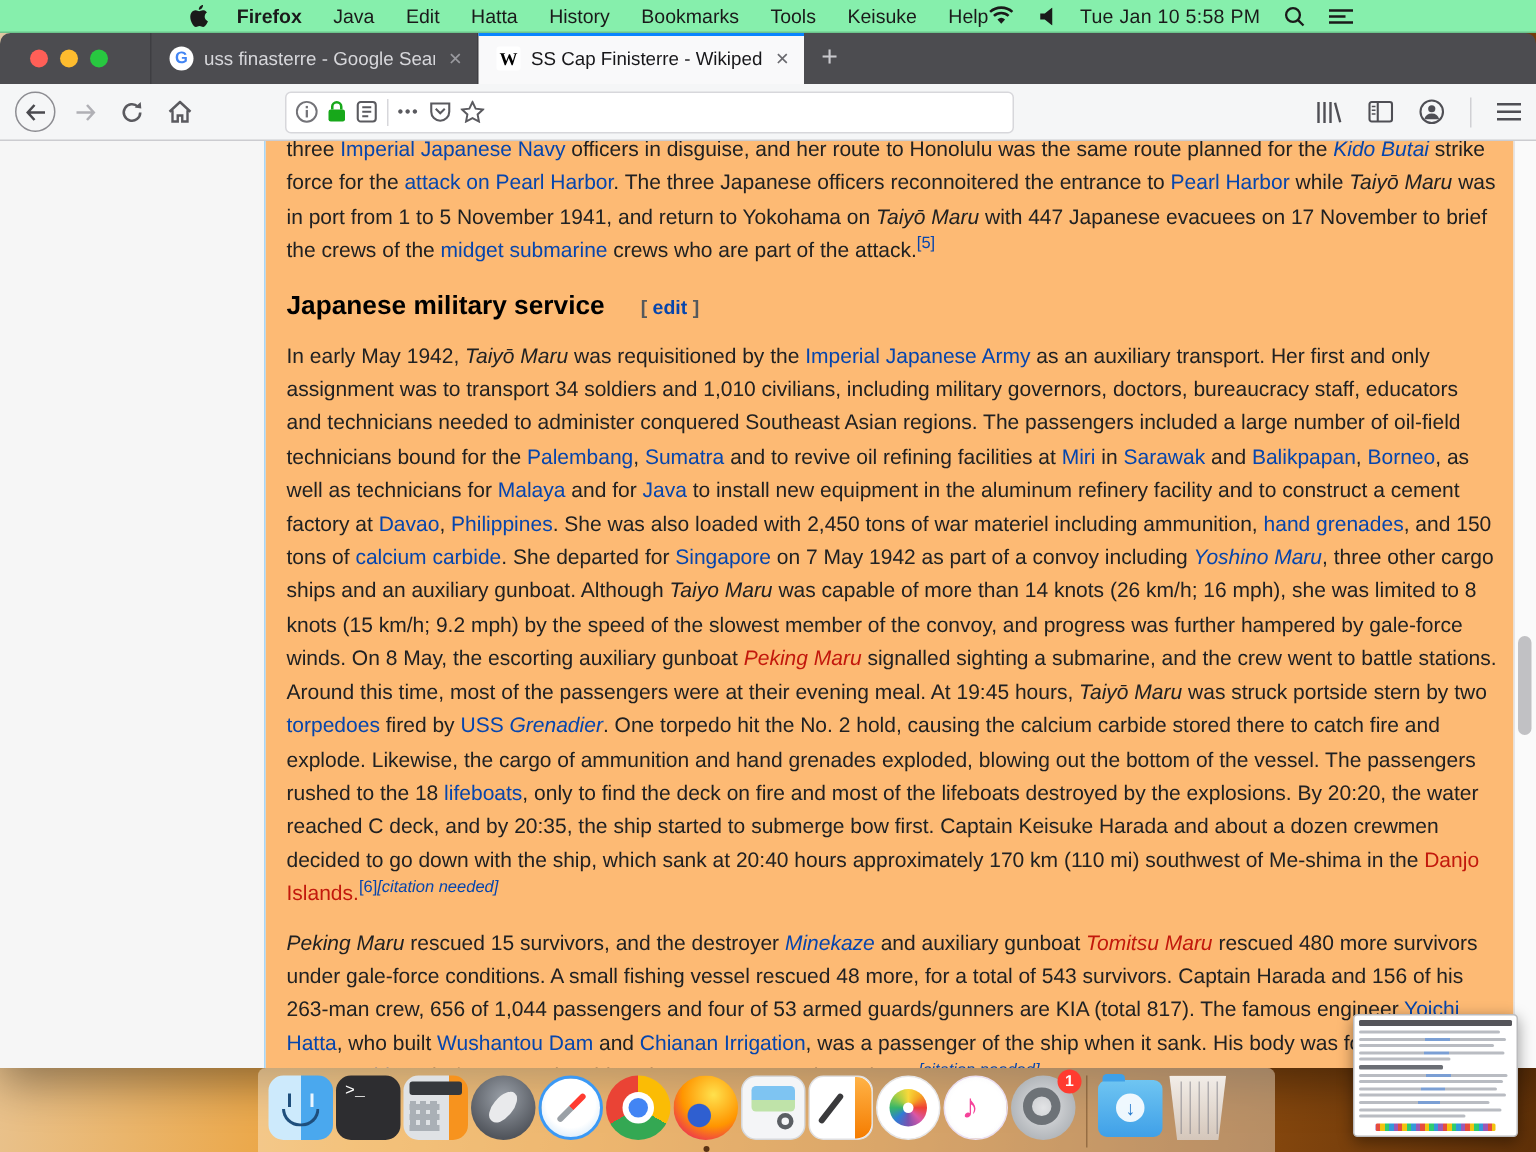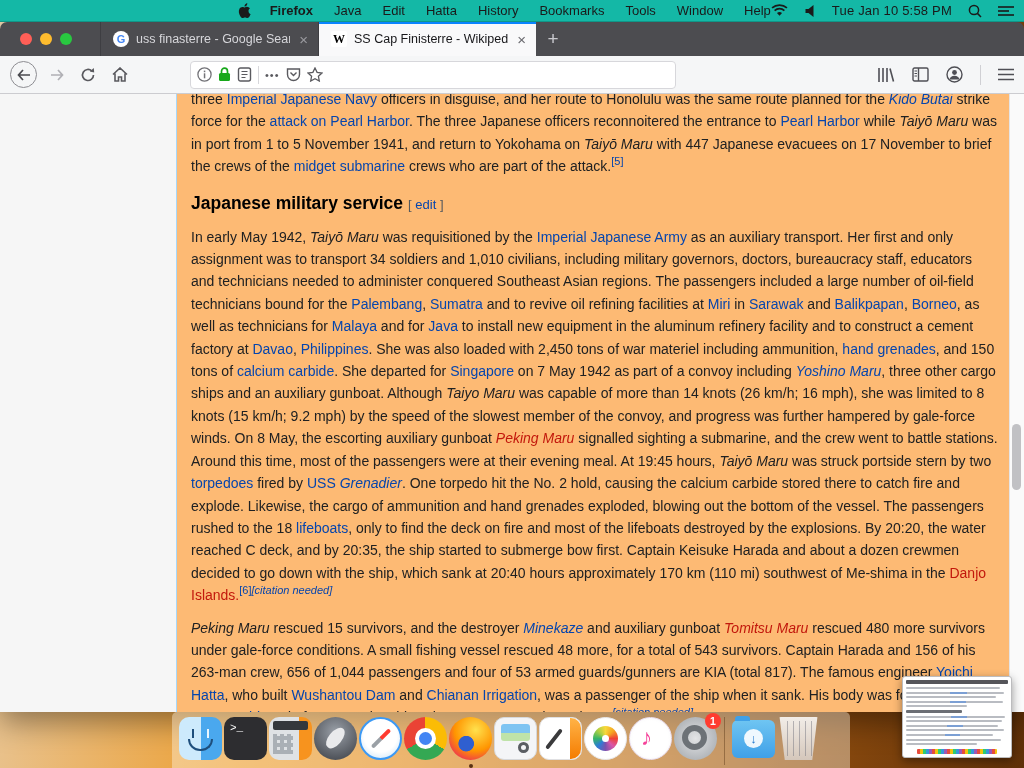--- a/index.html
+++ b/index.html
@@ -3,22 +3,22 @@
 <meta charset="utf-8">
 <style>
   * { margin:0; padding:0; box-sizing:border-box; }
   html,body { width:1024px; height:768px; overflow:hidden; font-family:"Liberation Sans",sans-serif; }
   body {
     position:relative;
     background:linear-gradient(100deg,#ecd3ae 0%,#e9c088 12%,#ec9f33 32%,#e08a1e 46%,#c06f14 62%,#8f4d0f 80%,#5f3008 100%);
   }
 
   
-  .menubar { position:absolute; top:0; left:0; width:1024px; height:22px; background:#14b8a6;
-    border-bottom:1px solid rgba(0,0,0,.18); display:flex; align-items:center; justify-content:flex-end;
+  .menubar { position:absolute; top:0; left:0; width:1024px; height:22px; background:#86efac;
+    border-bottom:1px solid rgba(0,0,0,.18); display:flex; align-items:center; justify-content:center;
     font-size:13px; color:#1a1a1a; z-index:60; padding:0 10px 0 14px; }
   .mb-left { display:flex; align-items:center; gap:21px; }
   .mb-left .apple { display:flex; align-items:center; margin-right:-2px; }
   .mb-item.bold { font-weight:bold; }
   .mb-right { display:flex; align-items:center; gap:16px; }
   .mb-time { letter-spacing:.2px; }
 
   
   .window { position:absolute; top:22px; left:0; width:1024px; height:690px; z-index:10;
     border-radius:7px 7px 0 0; overflow:hidden; display:flex; flex-direction:column;
@@ -62,21 +62,21 @@
   .nr-sep { width:1px; height:20px; background:#d0d0d4; }
 
   
   .content { flex:1; background:#fdba74; position:relative; overflow:hidden; }
   .wiki-sidebar { position:absolute; left:0; top:0; bottom:0; width:177px; background:#f6f6f6;
     border-right:1px solid #a7d7f9; }
   .article { position:absolute; left:178px; right:16px; top:-6px; bottom:0; padding:0 10px 0 13px;
     color:#202122; font-size:14px; line-height:22.4px; overflow:hidden; }
   .article p { margin:0 0 10px 0; }
   .article h3 { font-size:17.5px; font-weight:bold; color:#000; margin:15px 0 11px 0; line-height:21px; }
-  .editsec { font-size:13px; font-weight:normal; color:#54595d; margin-left:5px; }
+  .editsec { font-size:13px; font-weight:bold; color:#54595d; margin-left:24px; }
   .lnk { color:var(--link,#0645ad); }
   .red { color:var(--red-link,#c2180c); }
   .it { font-style:italic; }
   sup { font-size:11px; line-height:0; }
   .scrollbar { position:absolute; right:0; top:0; bottom:0; width:15px; background:#fafafa; border-left:1px solid #e4e4e6; }
   .scroll-thumb { position:absolute; left:2px; width:9px; top:330px; height:66px; background:#c1c1c4; border-radius:6px; }
 
   
   .dock { position:absolute; left:172px; bottom:0; width:678px; height:56px; z-index:40;
     background:rgba(255,243,224,.42); border-radius:5px 5px 0 0; display:flex; align-items:flex-start;
@@ -157,21 +157,21 @@
           <path fill="#1a1a1a" d="M11.5 9.1c0-2 1.6-3 1.7-3.1-1-1.4-2.4-1.6-2.9-1.6-1.2-.1-2.4.7-3 .7-.6 0-1.6-.7-2.6-.7C3.3 4.4 2 5.2 1.3 6.4-.2 9 .9 12.8 2.3 14.9c.7 1 1.5 2.1 2.6 2.1 1 0 1.4-.7 2.7-.7 1.3 0 1.6.7 2.7.7 1.1 0 1.8-1 2.5-2 .8-1.2 1.1-2.3 1.1-2.4-.1 0-2.4-.9-2.4-3.5zM9.4 2.9c.5-.7.9-1.6.8-2.6-.8 0-1.8.5-2.3 1.2-.5.6-1 1.6-.8 2.5.9.1 1.8-.4 2.3-1.1z"></path>
         </svg>
     </span>
     <span class="mb-item bold">Firefox</span>
     <span class="mb-item">Java</span>
     <span class="mb-item">Edit</span>
     <span class="mb-item">Hatta</span>
     <span class="mb-item">History</span>
     <span class="mb-item">Bookmarks</span>
     <span class="mb-item">Tools</span>
-    <span class="mb-item">Window</span>
+    <span class="mb-item">Keisuke</span>
     <span class="mb-item">Help</span>
   </div>
   <div class="mb-right">
     <span>
       <svg width="17" height="13" viewBox="0 0 16 12">
           <path d="M8 11 L5.6 8.4 a3.6 3.6 0 0 1 4.8 0 Z" fill="#1a1a1a"></path>
           <path d="M3.4 6.1 a6.8 6.8 0 0 1 9.2 0" stroke="#1a1a1a" fill="none" stroke-width="1.6"></path>
           <path d="M1 3.6 a10.4 10.4 0 0 1 14 0" stroke="#1a1a1a" fill="none" stroke-width="1.6"></path>
         </svg>
     </span>

